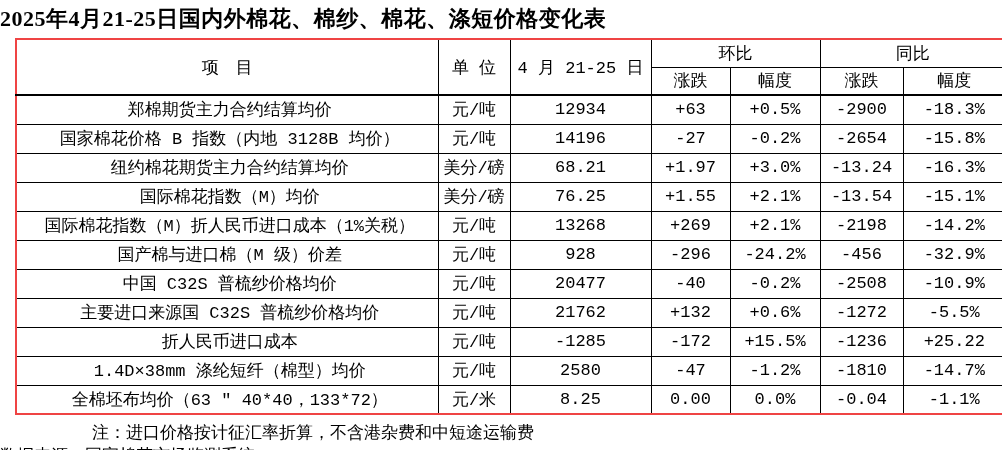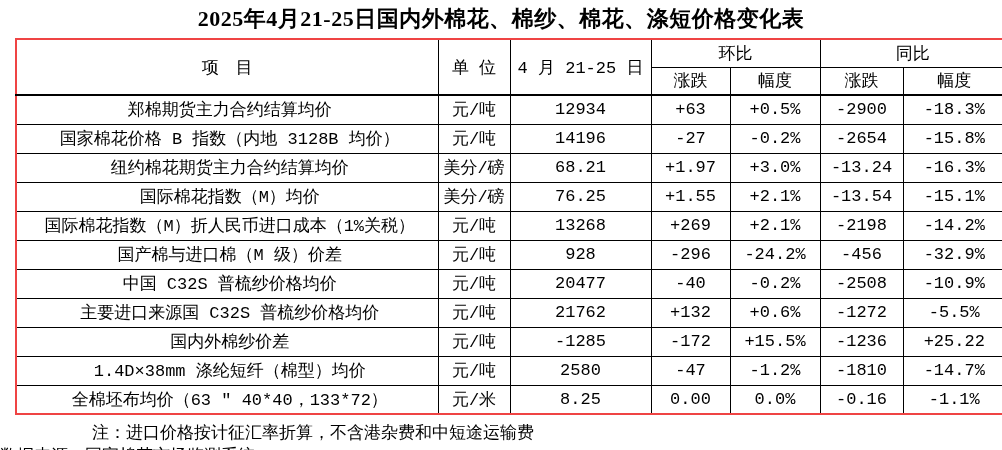--- a/index.html
+++ b/index.html
@@ -10,21 +10,21 @@
     background: #ffffff;
     color: #000000;
     font-family: "Liberation Serif", "DejaVu Serif", serif;
     overflow: hidden;
   }
   .title {
     width: 1002px;
     height: 38px;
     padding-top: 4px;
     box-sizing: border-box;
-    text-align: center;
+    text-align: left;
     font-size: 22px;
     font-weight: 700;
     letter-spacing: 0.5px;
   }
   table.price-table {
     border-collapse: collapse;
     table-layout: fixed;
     width: 990px;
     margin-left: 15px;
     border: 2px solid #ef4444;
@@ -154,21 +154,21 @@
       <tr>
         <td class="left">主要进口来源国 C32S 普梳纱价格均价</td>
         <td>元/吨</td>
         <td>21762</td>
         <td>+132</td>
         <td>+0.6%</td>
         <td>-1272</td>
         <td>-5.5%</td>
       </tr>
       <tr>
-        <td class="left">国内外棉纱价差</td>
+        <td class="left">折人民币进口成本</td>
         <td>元/吨</td>
         <td>-1285</td>
         <td>-172</td>
         <td>+15.5%</td>
         <td>-1236</td>
         <td>+25.22</td>
       </tr>
       <tr>
         <td class="left">1.4D×38mm 涤纶短纤（棉型）均价</td>
         <td>元/吨</td>
@@ -177,21 +177,21 @@
         <td>-1.2%</td>
         <td>-1810</td>
         <td>-14.7%</td>
       </tr>
       <tr>
         <td class="left">全棉坯布均价（63 " 40*40，133*72）</td>
         <td>元/米</td>
         <td>8.25</td>
         <td>0.00</td>
         <td>0.0%</td>
-        <td>-0.16</td>
+        <td>-0.04</td>
         <td>-1.1%</td>
       </tr>
     </tbody>
 </table>
 
 <div class="footer-line">
   <span class="footer-note">注：进口价格按计征汇率折算，不含港杂费和中短途运输费</span>
   <span class="footer-source">数据来源：国家棉花市场监测系统</span>
 </div>
 

